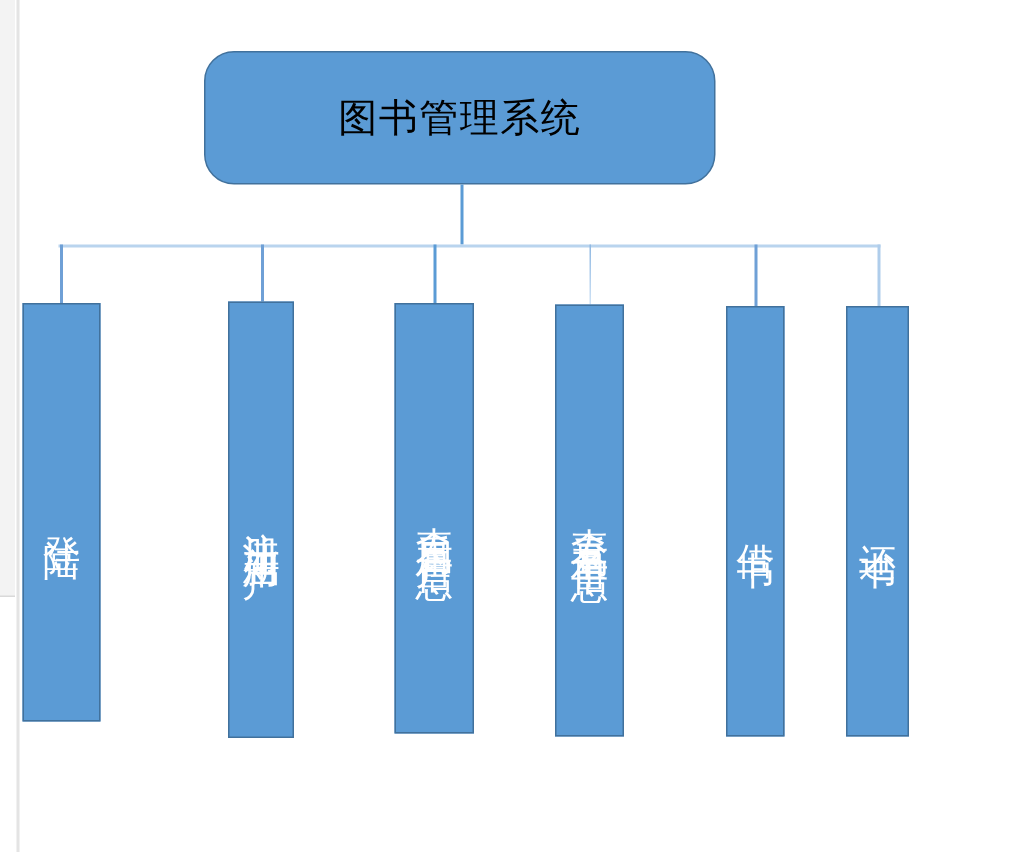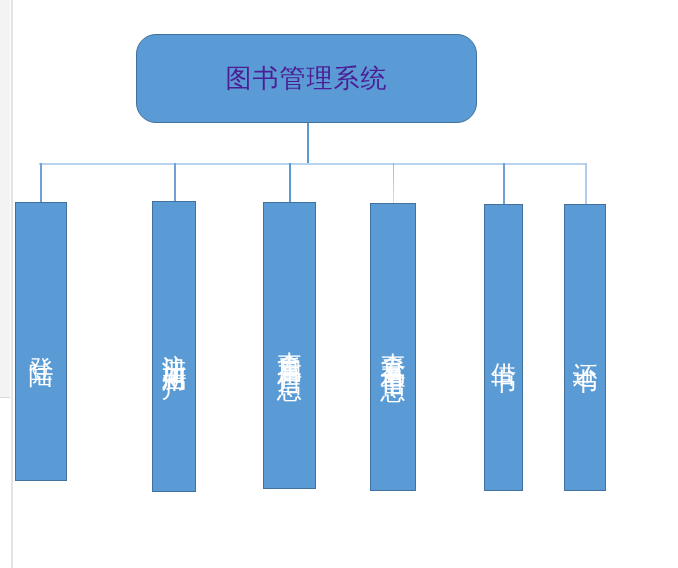--- a/index.html
+++ b/index.html
@@ -38,21 +38,21 @@
     width: 341px; height: 89px;
     background: #5B9BD5;
     border: 1.5px solid #41719C;
     border-radius: 20px;
     box-sizing: border-box;
     display: flex;
     align-items: center;
     justify-content: center;
   }
   .root-label {
-    color: #4c1d95;
+    color: #000000;
     font-size: 26px;
     font-weight: 300;
     letter-spacing: 1px;
     white-space: nowrap;
   }
 
   
   .connector { position: absolute; }
   .stem  { left: 307px; top: 123px; width: 1.5px; height: 40px; background: #5B9BD5; }
   .hline { left: 39px;  top: 163px; width: 548px; height: 2px;  background: #B9D4EE; }

